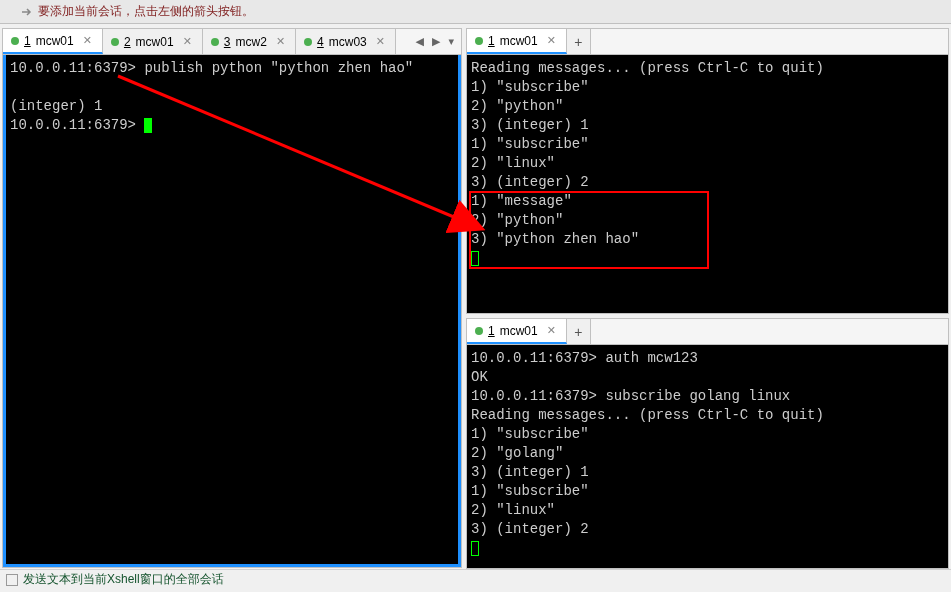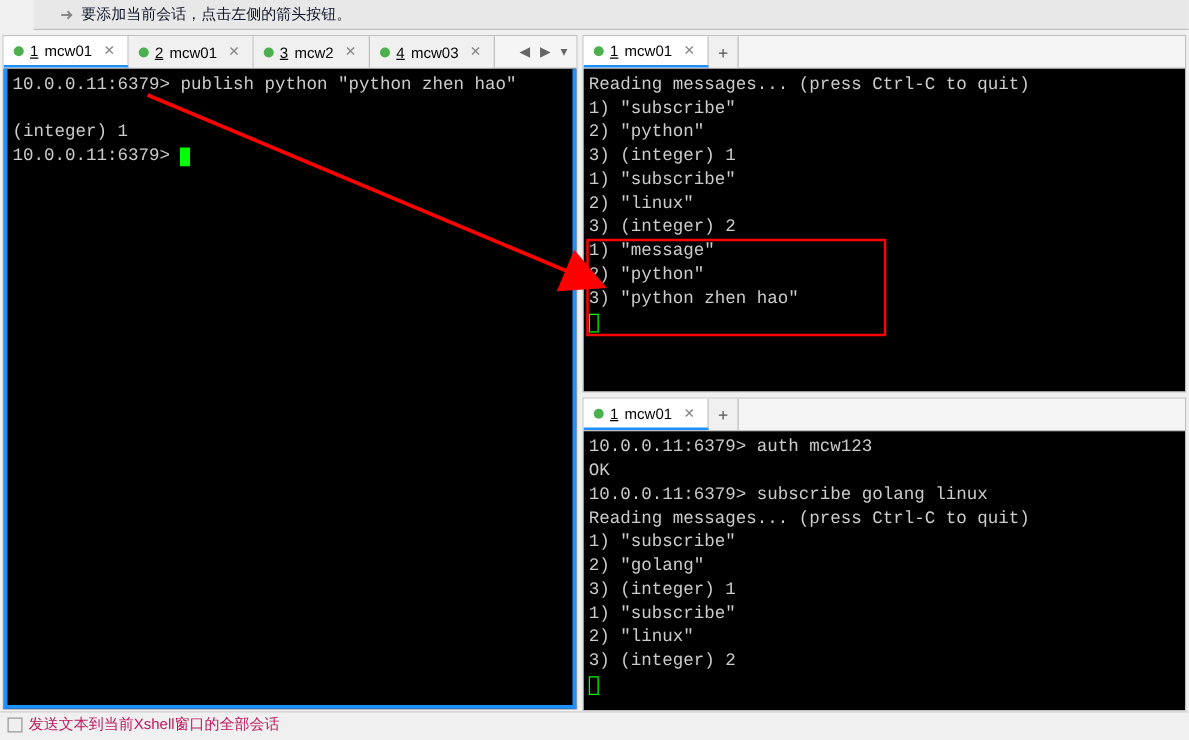--- a/index.html
+++ b/index.html
@@ -12,24 +12,23 @@
   overflow: hidden;
   position: relative;
 }
 .top-hint {
   height: 24px;
   background: #e8e8e8;
   border-bottom: 1px solid #c0c0c0;
   display: flex;
   align-items: center;
   padding: 0 20px;
-  color: #0f172a;
+  color: #7f1d1d;
   font-size: 12px;
   gap: 4px;
-  margin-left: 27px;
 }
 .top-hint svg { flex-shrink: 0; }
 .main-area {
   display: flex;
   height: 545px;
   gap: 4px;
   padding: 4px 2px 0 2px;
 }
 .left-col {
   width: 460px;
@@ -146,21 +145,21 @@
   position: absolute;
   pointer-events: none;
   z-index: 100;
 }
 .bottom-bar {
   height: 20px;
   display: flex;
   align-items: center;
   padding: 0 6px;
   background: #f0f0f0;
-  color: #be185d;
+  color: #14532d;
   font-size: 12px;
   gap: 5px;
   border-top: 1px solid #d0d0d0;
 }
 .checkbox {
   width: 12px; height: 12px;
   border: 1px solid #999;
   display: inline-block;
 }
 </style>

